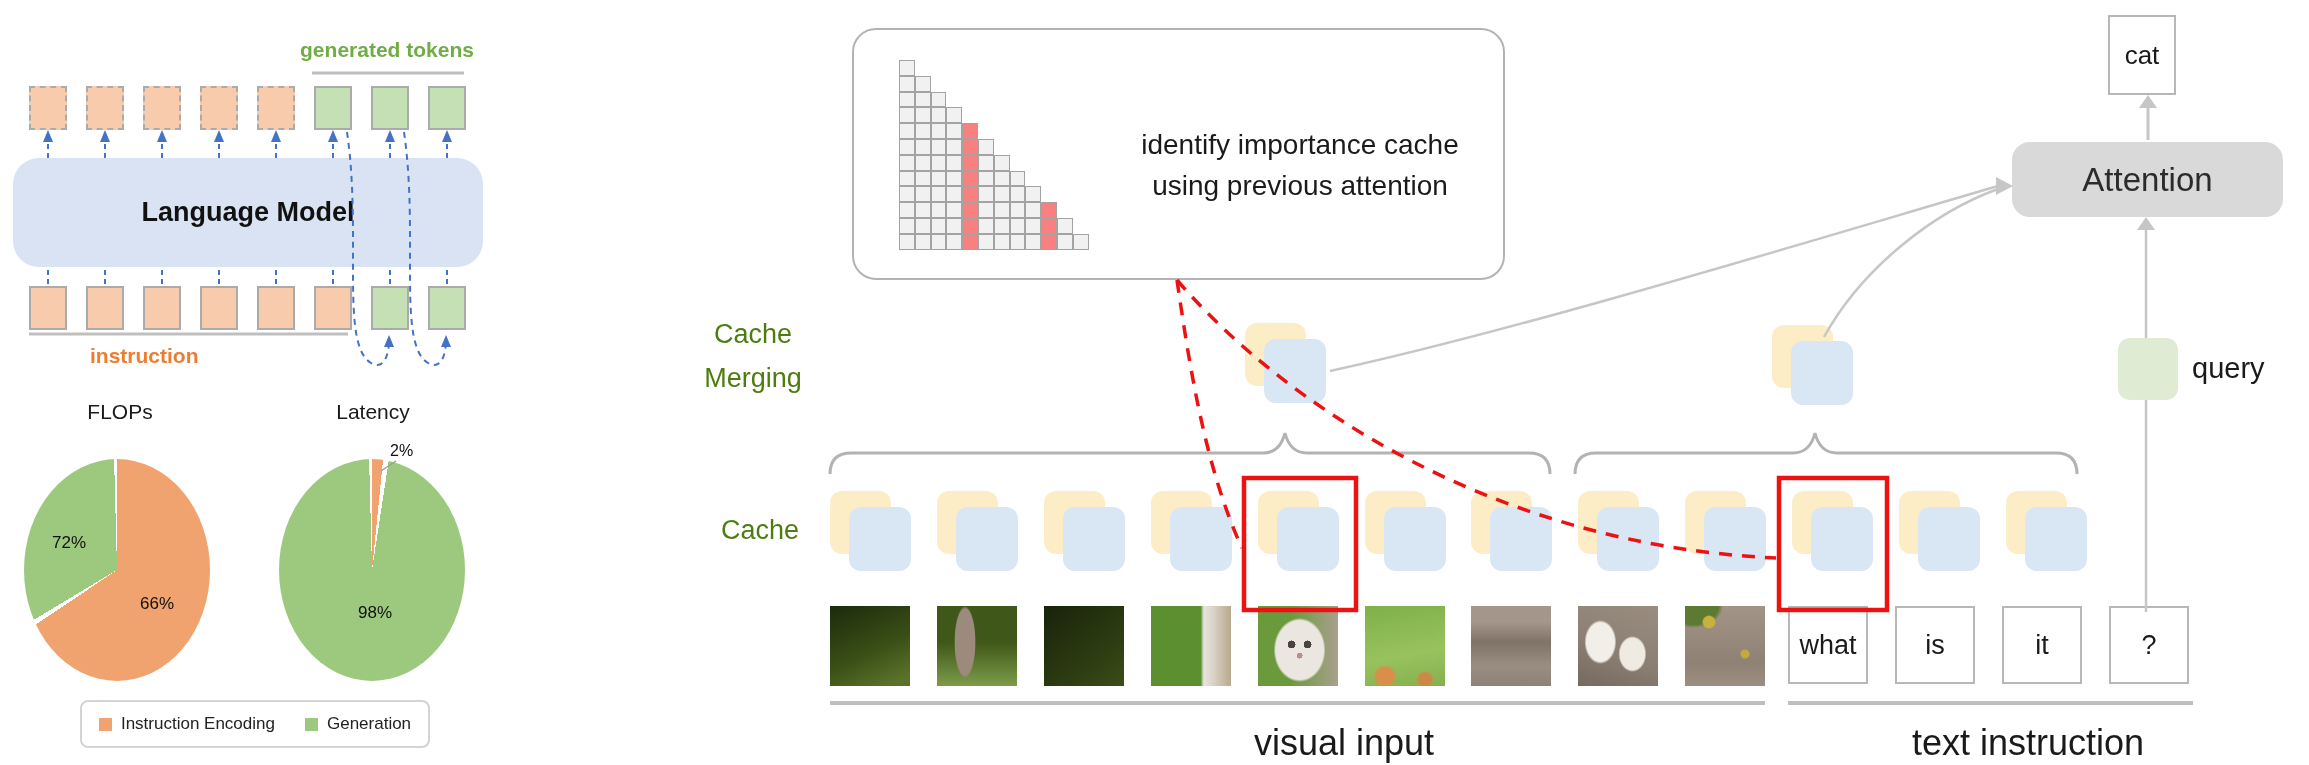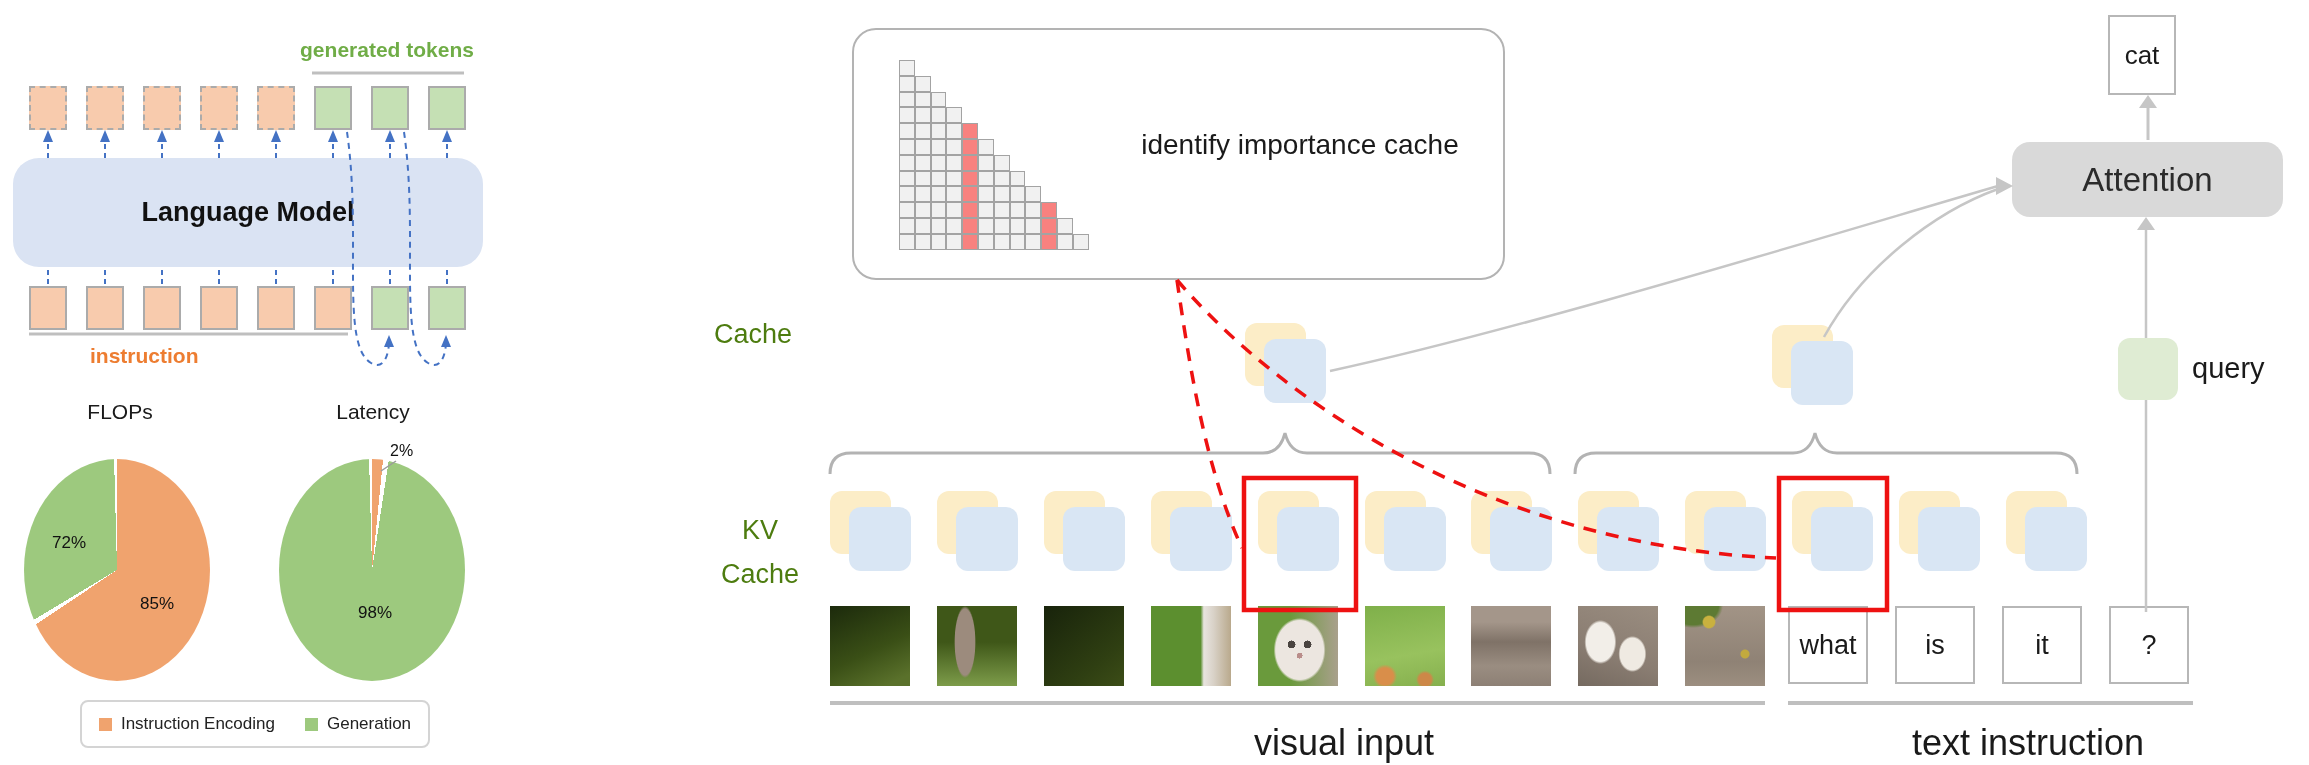--- a/index.html
+++ b/index.html
@@ -97,21 +97,21 @@
       <div class="tok orange" style="left: 257px; top: 286px;"></div>
       <div class="tok orange" style="left: 314px; top: 286px;"></div>
       <div class="tok green" style="left: 371px; top: 286px;"></div>
       <div class="tok green" style="left: 428px; top: 286px;"></div>
     </div>
   <div class="abs" id="instruction-label">instruction</div>
 
   <div class="pie-title" style="left:40px;top:400px;">FLOPs</div>
   <div class="pie" id="pie-flops" style="left: 24px; top: 459px; background: conic-gradient(rgb(240, 163, 110) 0deg, rgb(240, 163, 110) 236.1deg, rgb(255, 255, 255) 236.1deg, rgb(255, 255, 255) 239.1deg, rgb(157, 201, 126) 239.1deg, rgb(157, 201, 126) 358.5deg, rgb(255, 255, 255) 358.5deg, rgb(255, 255, 255) 360deg);"></div>
   <div class="pie-lab" style="left:52px;top:533px;">72%</div>
-  <div class="pie-lab" style="left:140px;top:594px;">85%</div>
+  <div class="pie-lab" style="left:140px;top:594px;">66%</div>
 
   <div class="pie-title" style="left:293px;top:400px;">Latency</div>
   <div class="pie" id="pie-latency" style="left: 279px; top: 459px; background: conic-gradient(rgb(240, 163, 110) 0deg, rgb(240, 163, 110) 5.7deg, rgb(255, 255, 255) 5.7deg, rgb(255, 255, 255) 8.7deg, rgb(157, 201, 126) 8.7deg, rgb(157, 201, 126) 358.5deg, rgb(255, 255, 255) 358.5deg, rgb(255, 255, 255) 360deg);"></div>
   <div class="pie-lab" style="left:390px;top:442px;font-size:16px;">2%</div>
   <div class="pie-lab" style="left:358px;top:603px;">98%</div>
 
   <div class="abs" id="legend">
       <div class="leg-item">
         <div class="leg-swatch" style="background: rgb(240, 163, 110);"></div>
         <span>Instruction Encoding</span>
@@ -198,27 +198,28 @@
       <div class="mcell" style="left: 79px; top: 173.8px;"></div>
       <div class="mcell" style="left: 94.8px; top: 173.8px;"></div>
       <div class="mcell" style="left: 110.6px; top: 173.8px;"></div>
       <div class="mcell" style="left: 126.4px; top: 173.8px;"></div>
       <div class="mcell red" style="left: 142.2px; top: 173.8px;"></div>
       <div class="mcell" style="left: 158px; top: 173.8px;"></div>
       <div class="mcell" style="left: 173.8px; top: 173.8px;"></div>
     </div>
   <div class="abs" id="matrix-note">
     <div>identify importance cache</div>
+    <div>using previous attention</div>
   </div>
 
   <div class="abs big-label" id="cache-merging-label">
     <div>Cache</div>
+    <div>Merging</div>
   </div>
   <div class="abs big-label" id="kv-cache-label">
-    <div>KV</div>
     <div>Cache</div>
   </div>
 
   <div class="pair" style="left:1245px;top:323px;">
     <div class="y"></div>
       <div class="b"></div>
   </div>
   <div class="pair" style="left:1772px;top:325px;">
     <div class="y"></div>
       <div class="b"></div>

